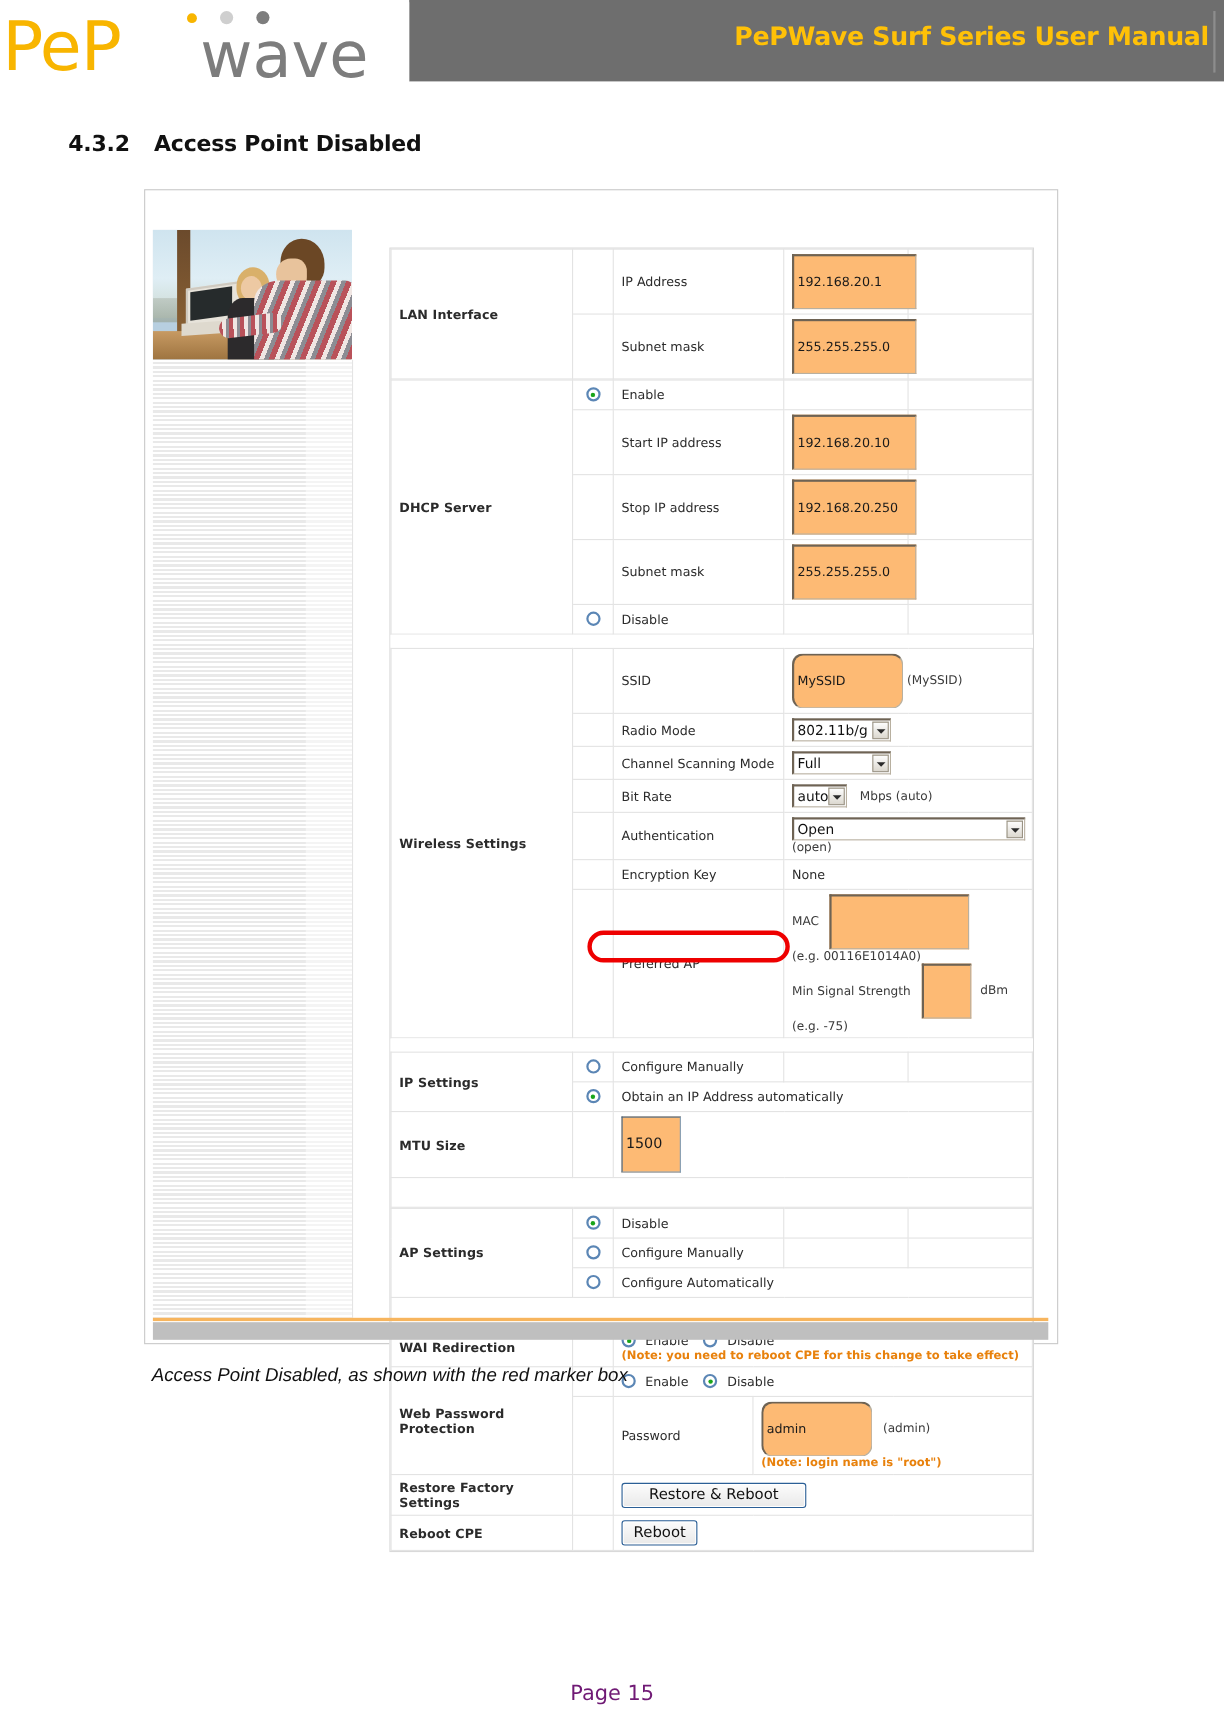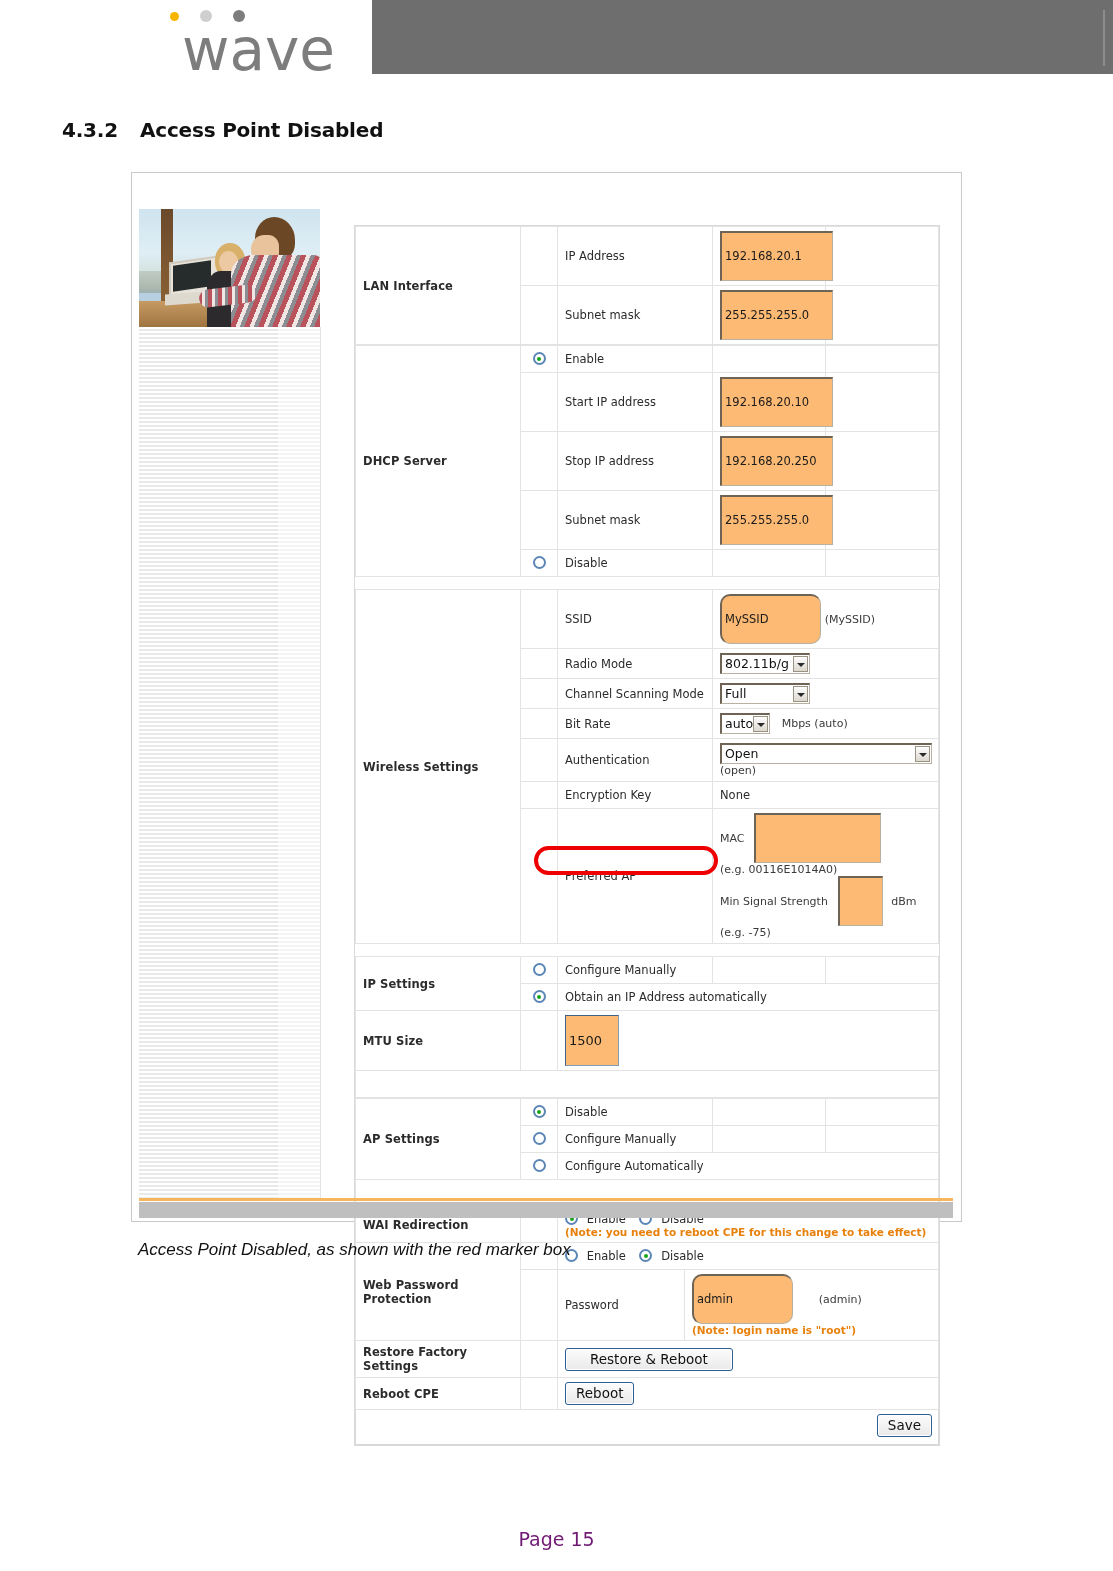--- a/index.html
+++ b/index.html
@@ -424,22 +424,24 @@
     color: #701a75;
     font-family: "DejaVu Sans", sans-serif;
   }
 </style>
 </head>
 <body>
 
 <div class="doc-header">
   <div class="hdr-band"></div>
   <div class="hdr-title-rule"></div>
+  <div class="hdr-title">PePWave Surf Series User Manual</div>
 
   <div class="logo">
+    <span class="logo-pep">PeP</span>
     <span class="logo-dot d1"></span>
     <span class="logo-dot d2"></span>
     <span class="logo-dot d3"></span>
     <span class="logo-wave">wave</span>
   </div>
 </div>
 
 <div class="sec-heading">
   <span class="sec-num">4.3.2</span><span>Access Point Disabled</span>
 </div>
@@ -686,44 +688,41 @@
           <span style="margin:0 10px 0 5px">Enable</span>
           <span class="rad on"></span>
           <span style="margin-left:5px">Disable</span>
         </td>
       </tr>
       <tr>
         <td class="radio-cell"></td>
         <td class="name">Password</td>
         <td colspan="2">
           <span class="ti w96">admin</span>
-          <span class="small-hint" style="margin-left:22px">(admin)</span>
+          <span class="small-hint" style="margin-left:6px">(admin)</span>
           <div class="note">(Note: login name is "root")</div>
         </td>
       </tr>
       <tr>
         <td class="lbl">Restore Factory Settings</td>
         <td class="radio-cell"></td>
         <td colspan="3">
           <span class="btn wide">Restore &amp; Reboot</span>
         </td>
       </tr>
       <tr>
         <td class="lbl">Reboot CPE</td>
         <td class="radio-cell"></td>
         <td colspan="3">
           <span class="btn">Reboot</span>
         </td>
       </tr>
     </tbody>
       </table>
 
-    <div class="save-row">
-      <span class="btn">Save</span>
-    </div>
   </div>
 
   <div class="marker"></div>
 
   <div class="shot-orangeline"></div>
   <div class="shot-footer"></div>
 </div>
 
 <div class="caption">Access Point Disabled, as shown with the red marker box</div>
 

